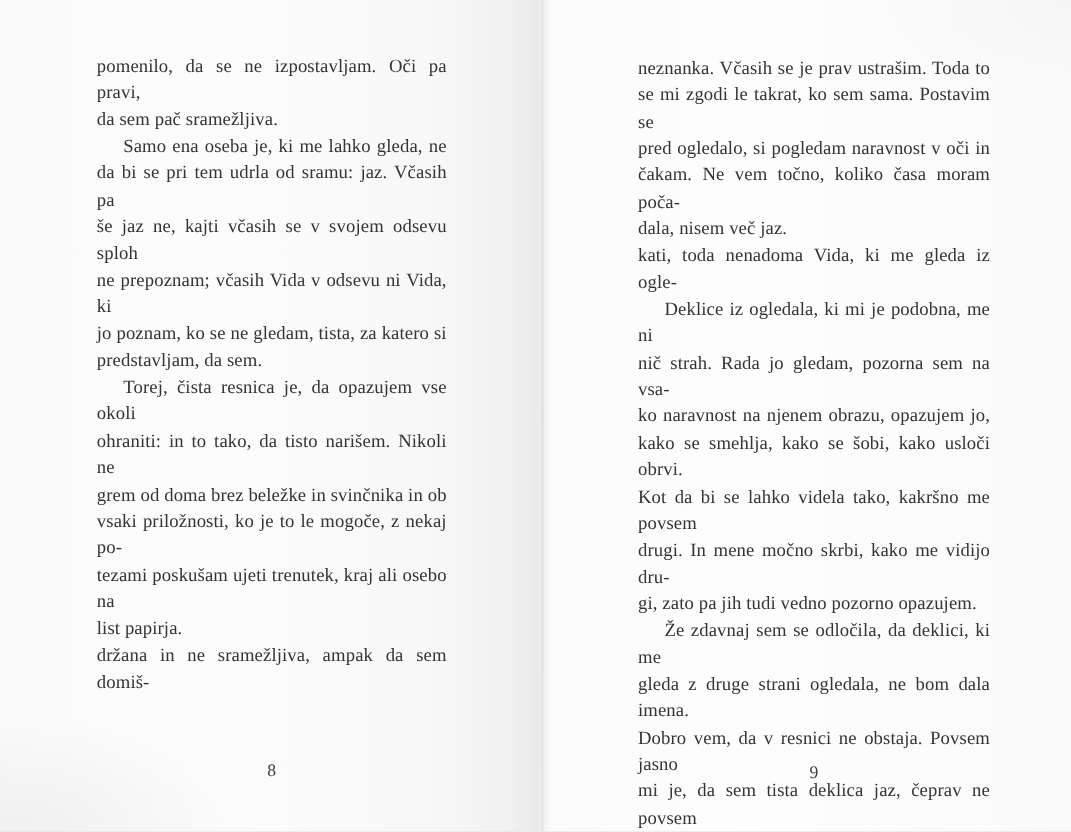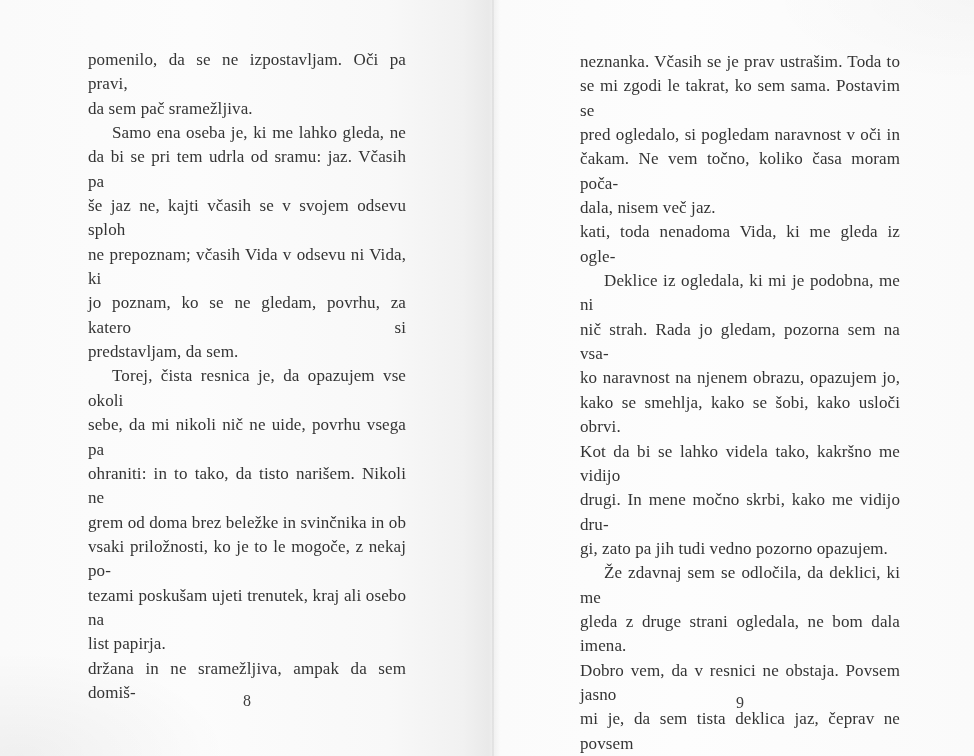--- a/index.html
+++ b/index.html
@@ -85,26 +85,25 @@
   <div class="text-column left">
       <div class="paragraph">
         <div class="line">pomenilo, da se ne izpostavljam. Oči pa pravi,</div>
         <div class="line ragged">da sem pač sramežljiva.</div>
       </div>
       <div class="paragraph">
         <div class="line indent">Samo ena oseba je, ki me lahko gleda, ne</div>
         <div class="line">da bi se pri tem udrla od sramu: jaz. Včasih pa</div>
         <div class="line">še jaz ne, kajti včasih se v svojem odsevu sploh</div>
         <div class="line">ne prepoznam; včasih Vida v odsevu ni Vida, ki</div>
-        <div class="line">jo poznam, ko se ne gledam, povrhu, za katero si</div>
+        <div class="line">jo poznam, ko se ne gledam, tista, za katero si</div>
         <div class="line ragged">predstavljam, da sem.</div>
       </div>
       <div class="paragraph">
         <div class="line indent">Torej, čista resnica je, da opazujem vse okoli</div>
-        <div class="line">sebe, da mi nikoli nič ne uide, povrhu vsega pa</div>
         <div class="line">ohraniti: in to tako, da tisto narišem. Nikoli ne</div>
         <div class="line">grem od doma brez beležke in svinčnika in ob</div>
         <div class="line">vsaki priložnosti, ko je to le mogoče, z nekaj po-</div>
         <div class="line">tezami poskušam ujeti trenutek, kraj ali osebo na</div>
         <div class="line ragged">list papirja.</div>
       </div>
       <div class="paragraph">
         <div class="line">držana in ne sramežljiva, ampak da sem domiš-</div>
       </div>
     </div>
@@ -116,21 +115,21 @@
         <div class="line">pred ogledalo, si pogledam naravnost v oči in</div>
         <div class="line">čakam. Ne vem točno, koliko časa moram poča-</div>
         <div class="line ragged">dala, nisem več jaz.</div>
         <div class="line">kati, toda nenadoma Vida, ki me gleda iz ogle-</div>
       </div>
       <div class="paragraph">
         <div class="line indent">Deklice iz ogledala, ki mi je podobna, me ni</div>
         <div class="line">nič strah. Rada jo gledam, pozorna sem na vsa-</div>
         <div class="line">ko naravnost na njenem obrazu, opazujem jo,</div>
         <div class="line">kako se smehlja, kako se šobi, kako usloči obrvi.</div>
-        <div class="line">Kot da bi se lahko videla tako, kakršno me vidijo</div>
+        <div class="line">Kot da bi se lahko videla tako, kakršno me povsem</div>
         <div class="line">drugi. In mene močno skrbi, kako me vidijo dru-</div>
         <div class="line ragged">gi, zato pa jih tudi vedno pozorno opazujem.</div>
       </div>
       <div class="paragraph">
         <div class="line indent">Že zdavnaj sem se odločila, da deklici, ki me</div>
         <div class="line">gleda z druge strani ogledala, ne bom dala imena.</div>
         <div class="line">Dobro vem, da v resnici ne obstaja. Povsem jasno</div>
         <div class="line">mi je, da sem tista deklica jaz, čeprav ne povsem</div>
       </div>
     </div>

